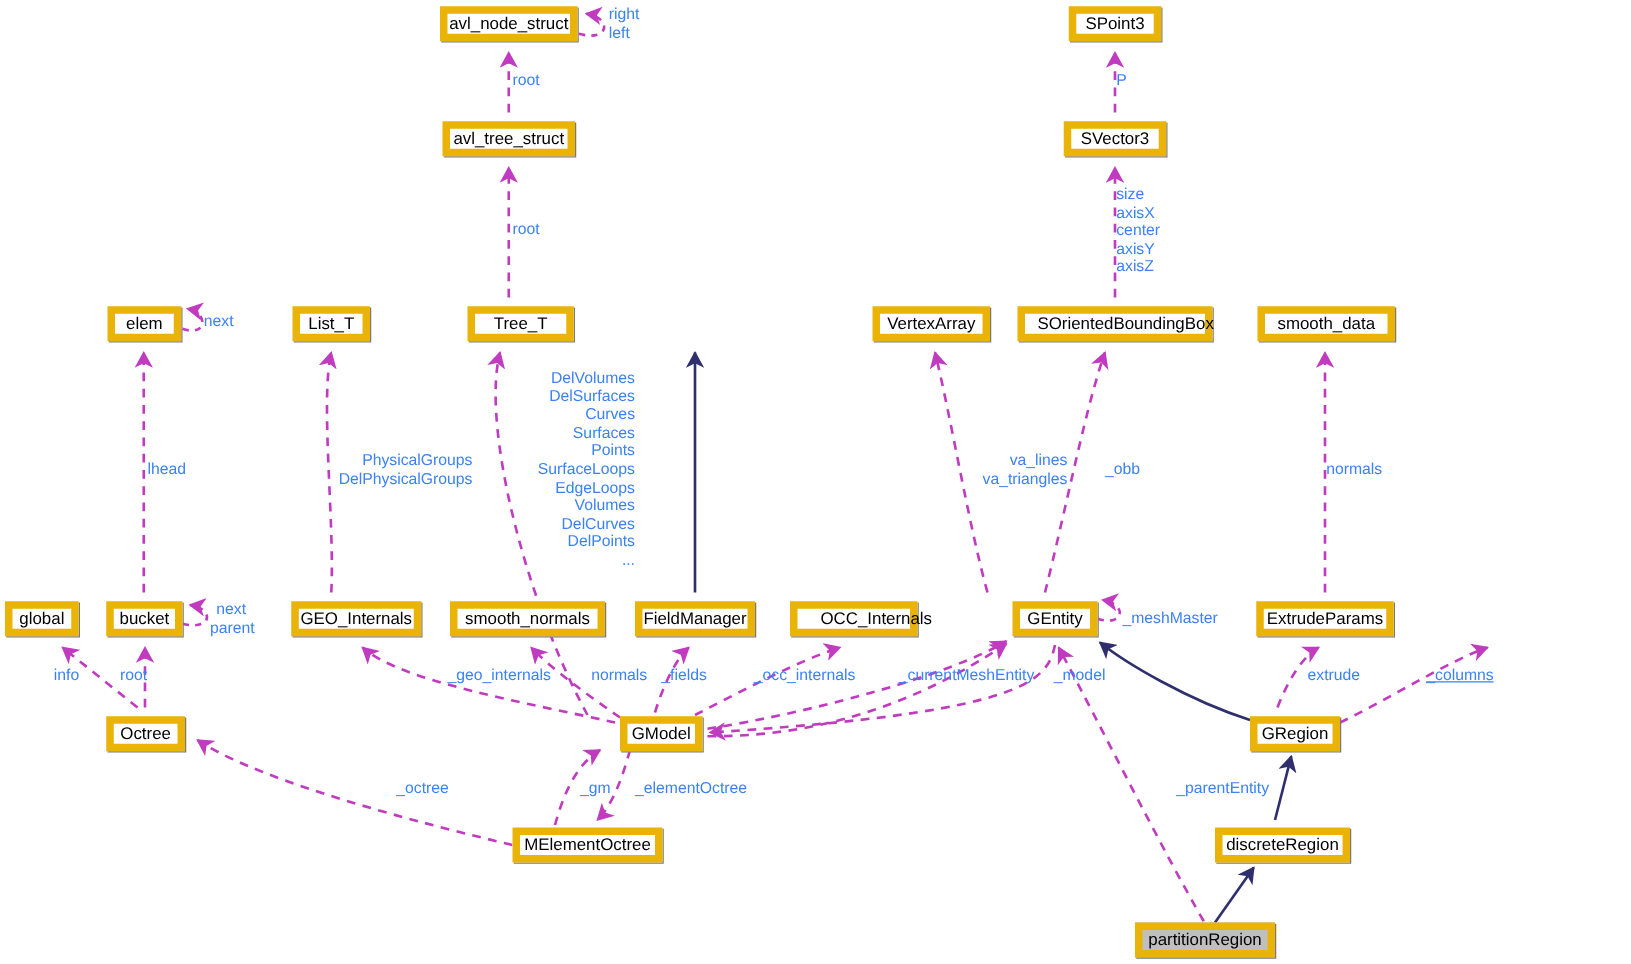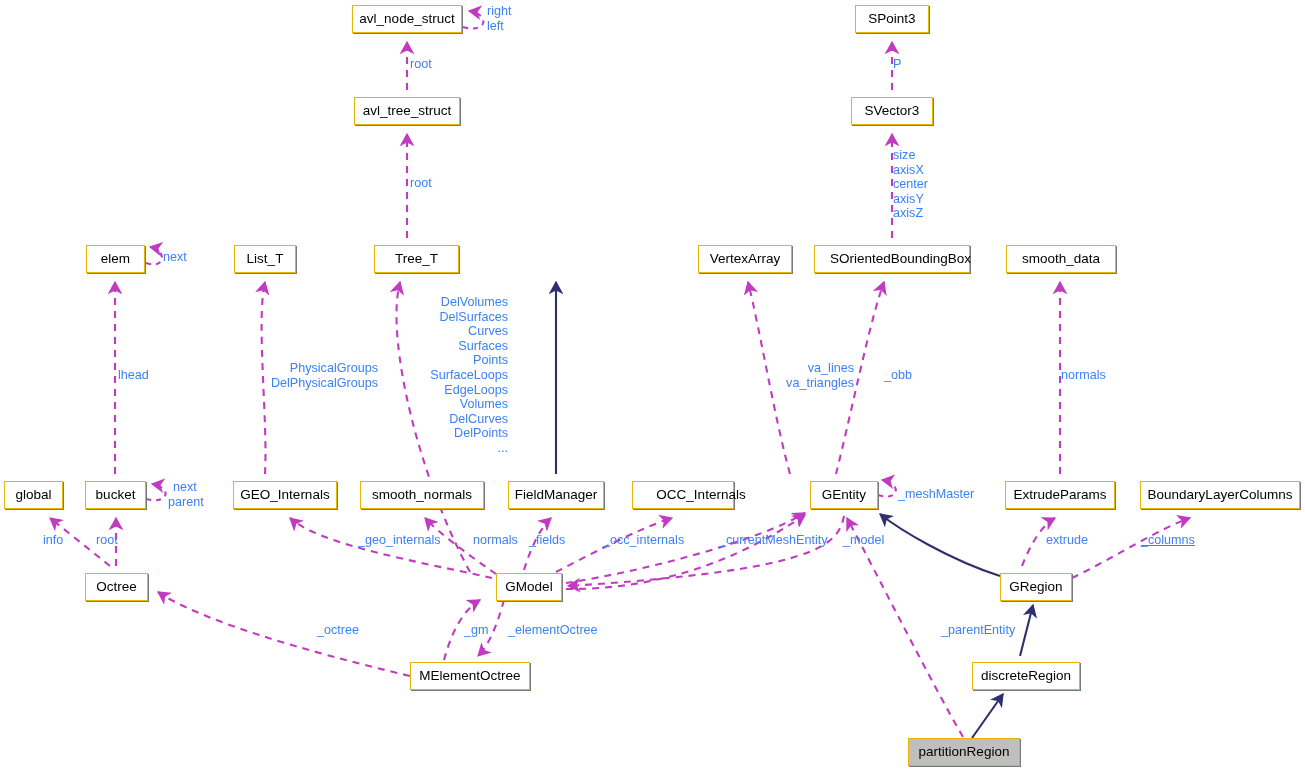--- a/index.html
+++ b/index.html
@@ -19,21 +19,21 @@
     position: absolute;
     left: 0;
     top: 0;
     width: 1305px;
     height: 771px;
     pointer-events: none;
   }
   .node {
     position: absolute;
     box-sizing: border-box;
-    border: 1px solid #eab308;
+    border: 6px solid #eab308;
     background: #ffffff;
     font-size: 13.5px;
     color: #000000;
     display: flex;
     align-items: center;
     justify-content: center;
     white-space: nowrap;
     line-height: 1;
     box-shadow: 1px 1px 0 0 #7a7a7a;
   }
@@ -156,23 +156,20 @@
       <span>FieldManager</span>
     </div>
   <div class="node" style="left: 632px; top: 481px; width: 102px; height: 28px; padding-left: 36px;">
       <span>OCC_Internals</span>
     </div>
   <div class="node" style="left: 810px; top: 481px; width: 68px; height: 28px;">
       <span>GEntity</span>
     </div>
   <div class="node" style="left: 1005px; top: 481px; width: 110px; height: 28px;">
       <span>ExtrudeParams</span>
-    </div>
-  <div class="node" style="left: 1140px; top: 481px; width: 160px; height: 28px;">
-      <span>BoundaryLayerColumns</span>
     </div>
   <div class="node" style="left: 85px; top: 573px; width: 63px; height: 28px;">
       <span>Octree</span>
     </div>
   <div class="node" style="left: 496px; top: 573px; width: 66px; height: 28px;">
       <span>GModel</span>
     </div>
   <div class="node" style="left: 1000px; top: 573px; width: 72px; height: 28px;">
       <span>GRegion</span>
     </div>

